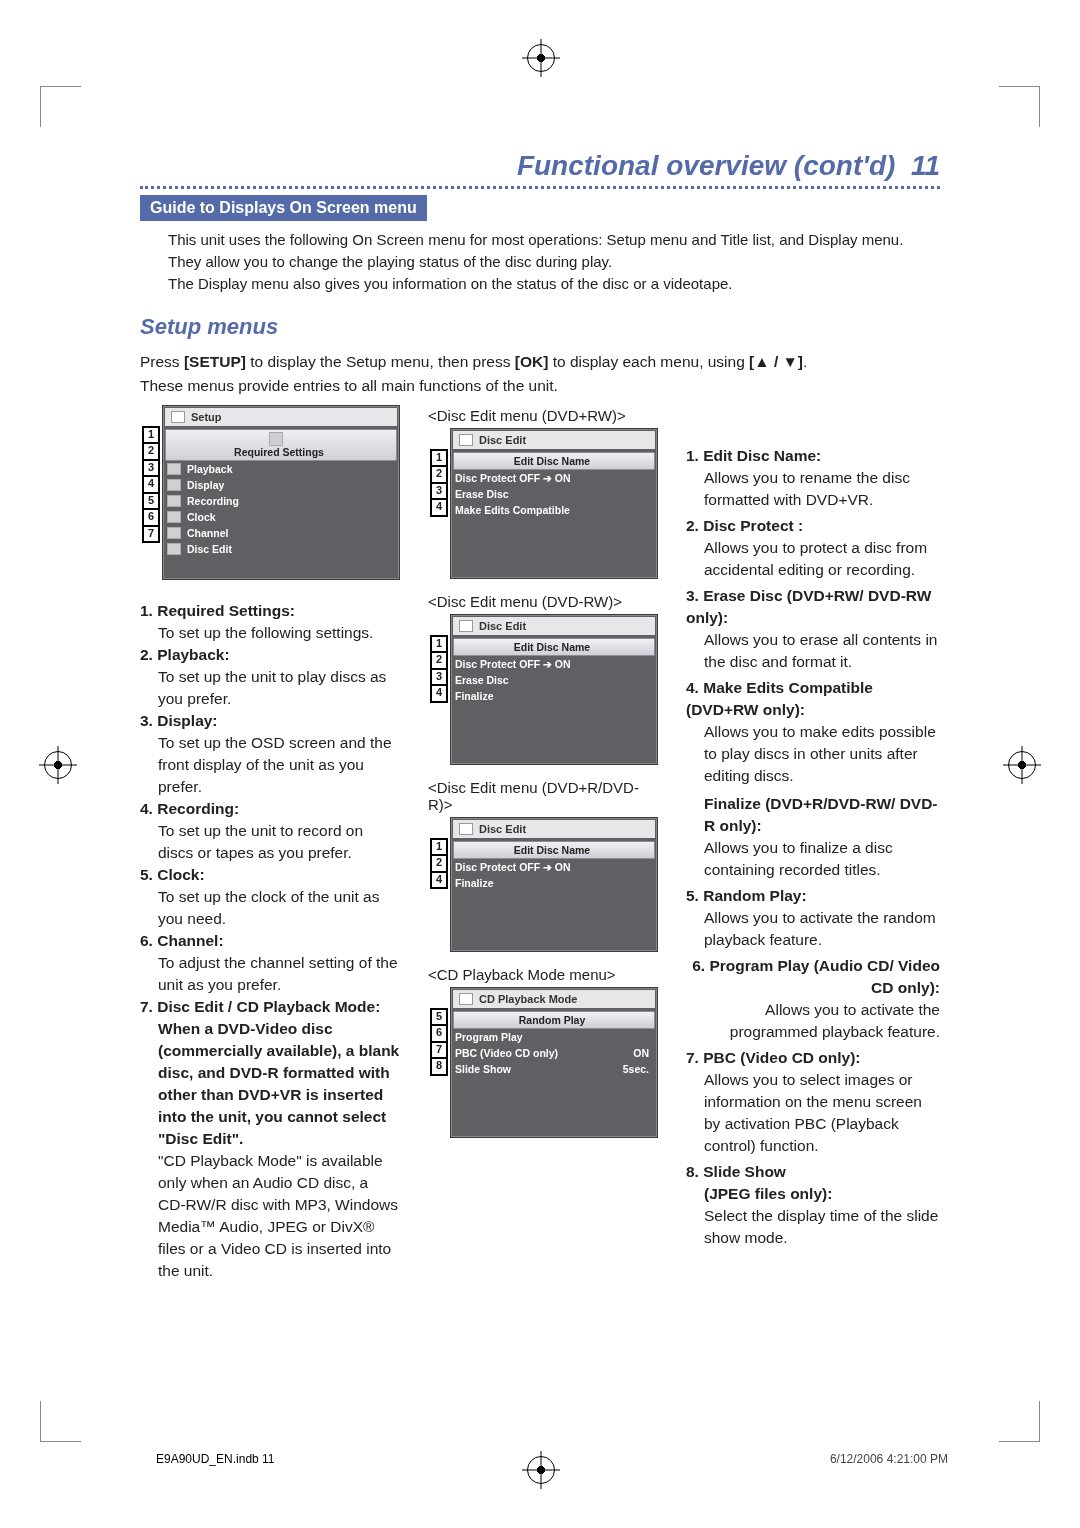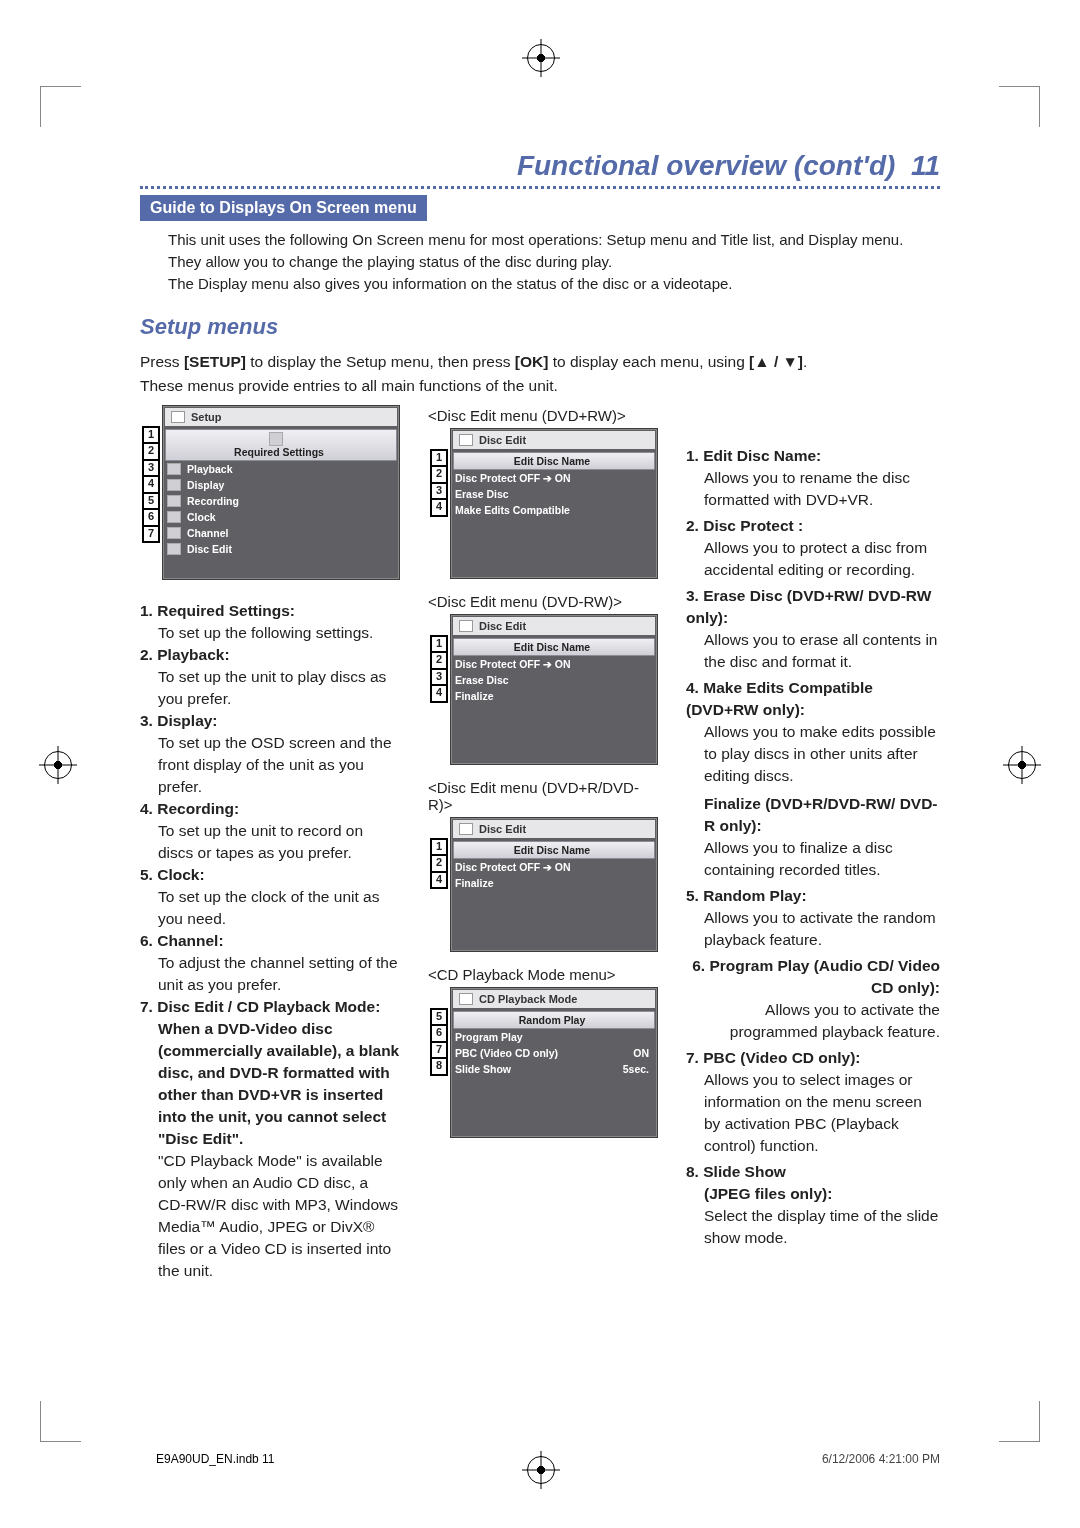--- a/index.html
+++ b/index.html
@@ -128,21 +128,21 @@
   .list-block .item-title { font-weight:bold; }
   .list-block .item-body { font-weight:normal; }
   .list-block .bold-body { font-weight:bold; }
   .extra-heading { font-weight:bold; margin-top:6px;}
 
   .footer-l {
     position:absolute; left:140px; bottom:62px;
     font-size:12px; color:#000000;margin-left:16px;
   }
   .footer-r {
-    position:absolute; right:140px; bottom:62px;
+    position:absolute; right:132px; bottom:62px;
     font-size:12px; color:#444;
   }
 </style>
 </head>
 <body>
 
 <div class="crop-tl"></div>
 <div class="crop-tr"></div>
 <div class="crop-bl"></div>
 <div class="crop-br"></div>

